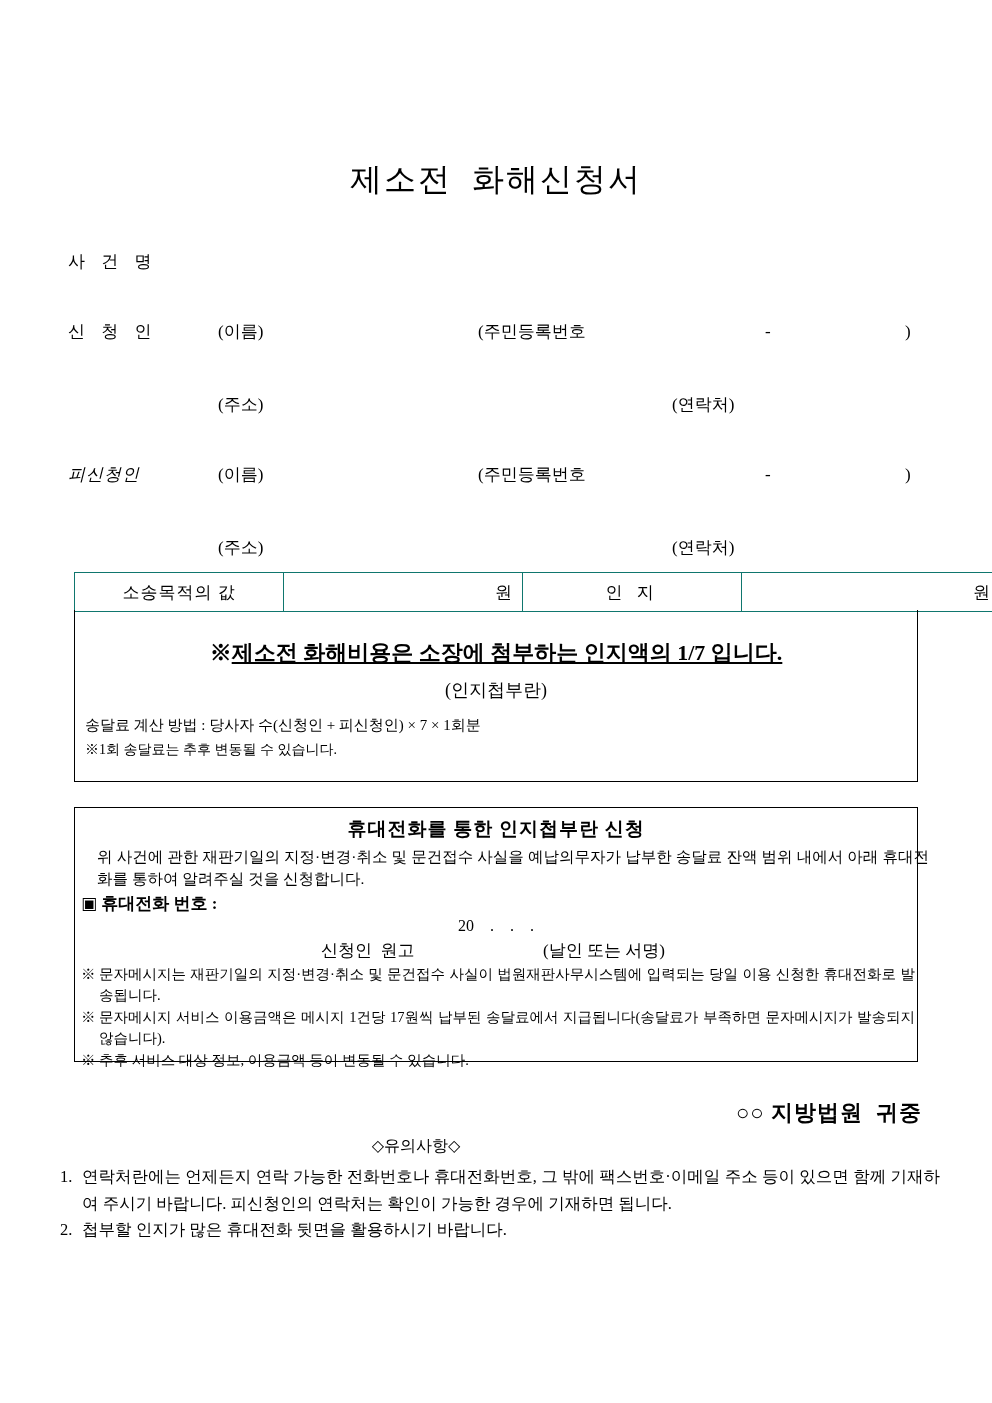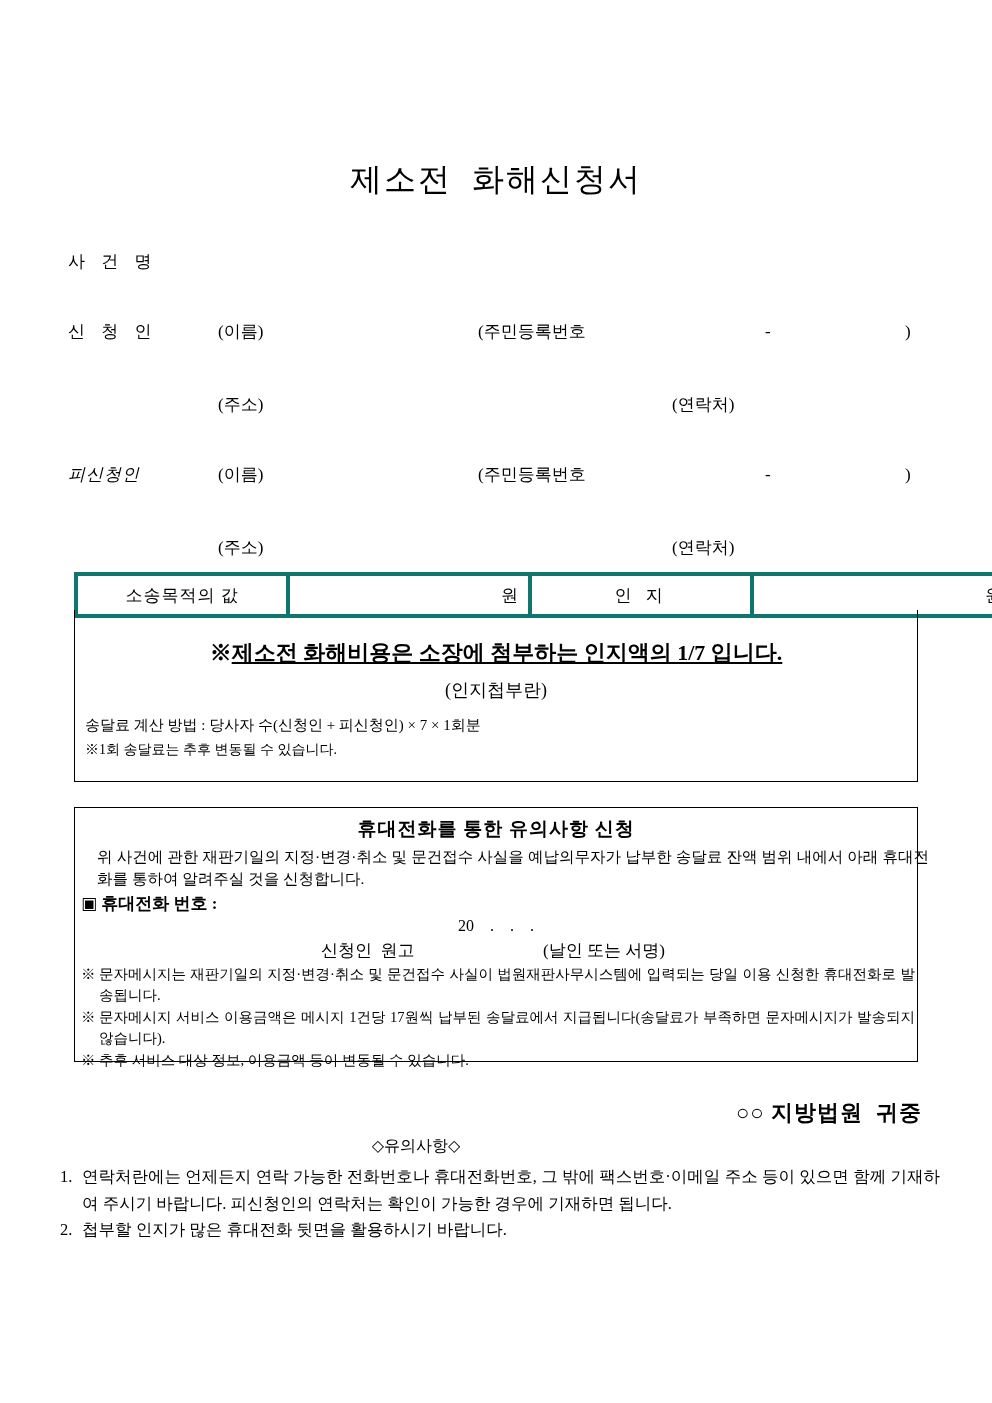--- a/index.html
+++ b/index.html
@@ -46,21 +46,21 @@
   
   .fee-table {
     position: absolute;
     left: 74px;
     top: 572px;
     width: 844px;
     border-collapse: collapse;
     table-layout: fixed;
   }
   .fee-table td {
-    border: 4px solid #0f766e;
+    border: 1px solid #0f766e;
     height: 38px;
     font-size: 17px;
     padding: 0 10px;
     vertical-align: middle;
   }
   .fee-table td.c-label   { width: 188px; text-align: center; letter-spacing: 1px; }
   .fee-table td.c-amount1 { width: 218px; text-align: right; }
   .fee-table td.c-stamp   { width: 198px; text-align: center; letter-spacing: 5px; }
   .fee-table td.c-amount2 { width: 238px; text-align: right; }
 
@@ -272,21 +272,21 @@
     </table>
 
   <div class="stamp-box">
     <div class="stamp-notice"><span>※</span><span class="ul">제소전 화해비용은 소장에 첨부하는 인지액의 1/7 입니다.</span></div>
     <div class="stamp-attach-label">(인지첩부란)</div>
     <div class="stamp-line l1">송달료 계산 방법 : 당사자 수(신청인 + 피신청인) × 7 × 1회분</div>
     <div class="stamp-line l2">※1회 송달료는 추후 변동될 수 있습니다.</div>
   </div>
 
   <div class="sms-box">
-    <div class="sms-title">휴대전화를 통한 유의사항 신청</div>
+    <div class="sms-title">휴대전화를 통한 인지첩부란 신청</div>
     <div class="sms-body"> 위 사건에 관한 재판기일의 지정·변경·취소 및 문건접수 사실을 예납의무자가 납부한 송달료 잔액 범위 내에서 아래 휴대전화를 통하여 알려주실 것을 신청합니다.</div>
     <div class="sms-phone"><span>▣</span> <span>휴대전화 번호 :</span> <span></span></div>
     <div class="sms-date">20    .    .    .</div>
     <div class="sms-sign-left">신청인  원고</div>
     <div class="sms-sign-right">(날인 또는 서명)</div>
     <div class="sms-notes">
       <div class="sms-note"><span class="mk">※</span><span>문자메시지는 재판기일의 지정·변경·취소 및 문건접수 사실이 법원재판사무시스템에 입력되는 당일 이용 신청한 휴대전화로 발송됩니다.</span></div>
       <div class="sms-note"><span class="mk">※</span><span>문자메시지 서비스 이용금액은 메시지 1건당 17원씩 납부된 송달료에서 지급됩니다(송달료가 부족하면 문자메시지가 발송되지 않습니다).</span></div>
       <div class="sms-note"><span class="mk">※</span><span>추후 서비스 대상 정보, 이용금액 등이 변동될 수 있습니다.</span></div>
     </div>

